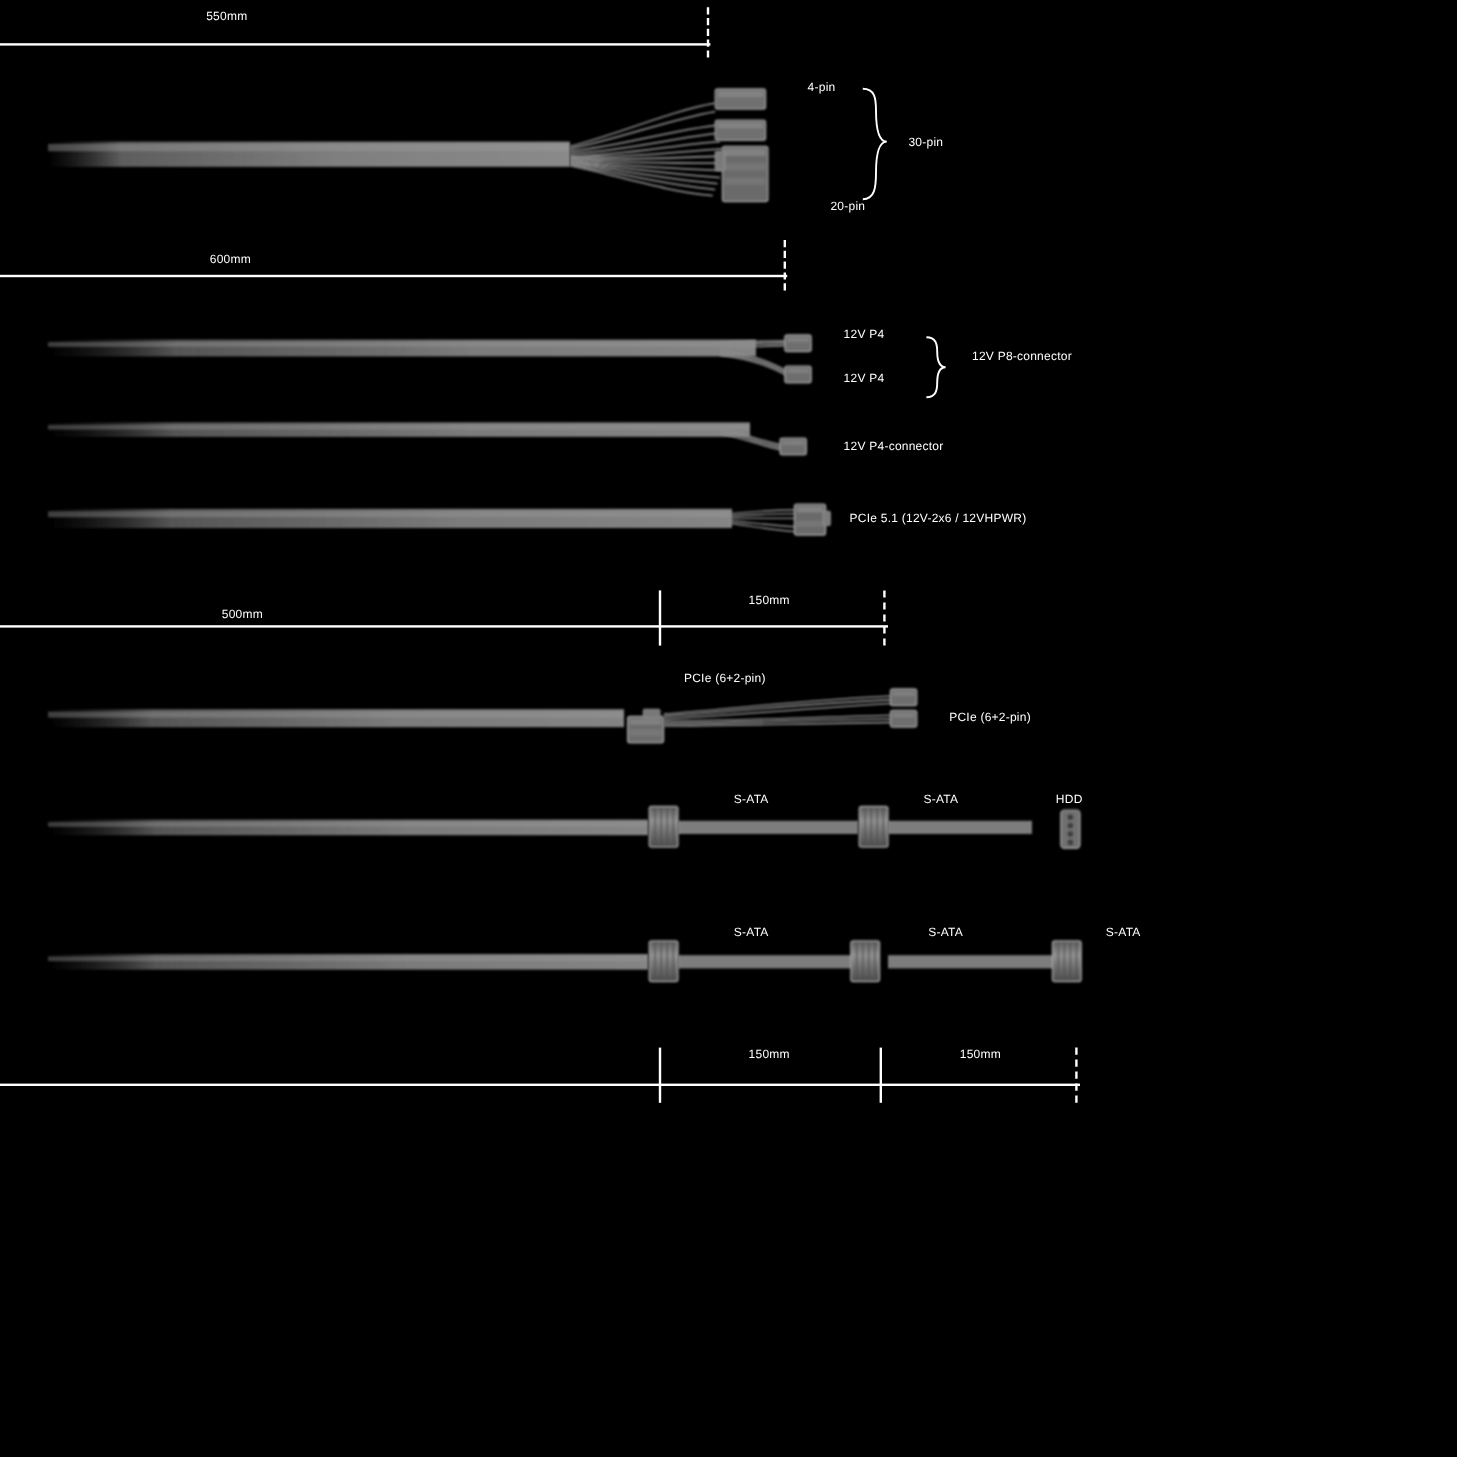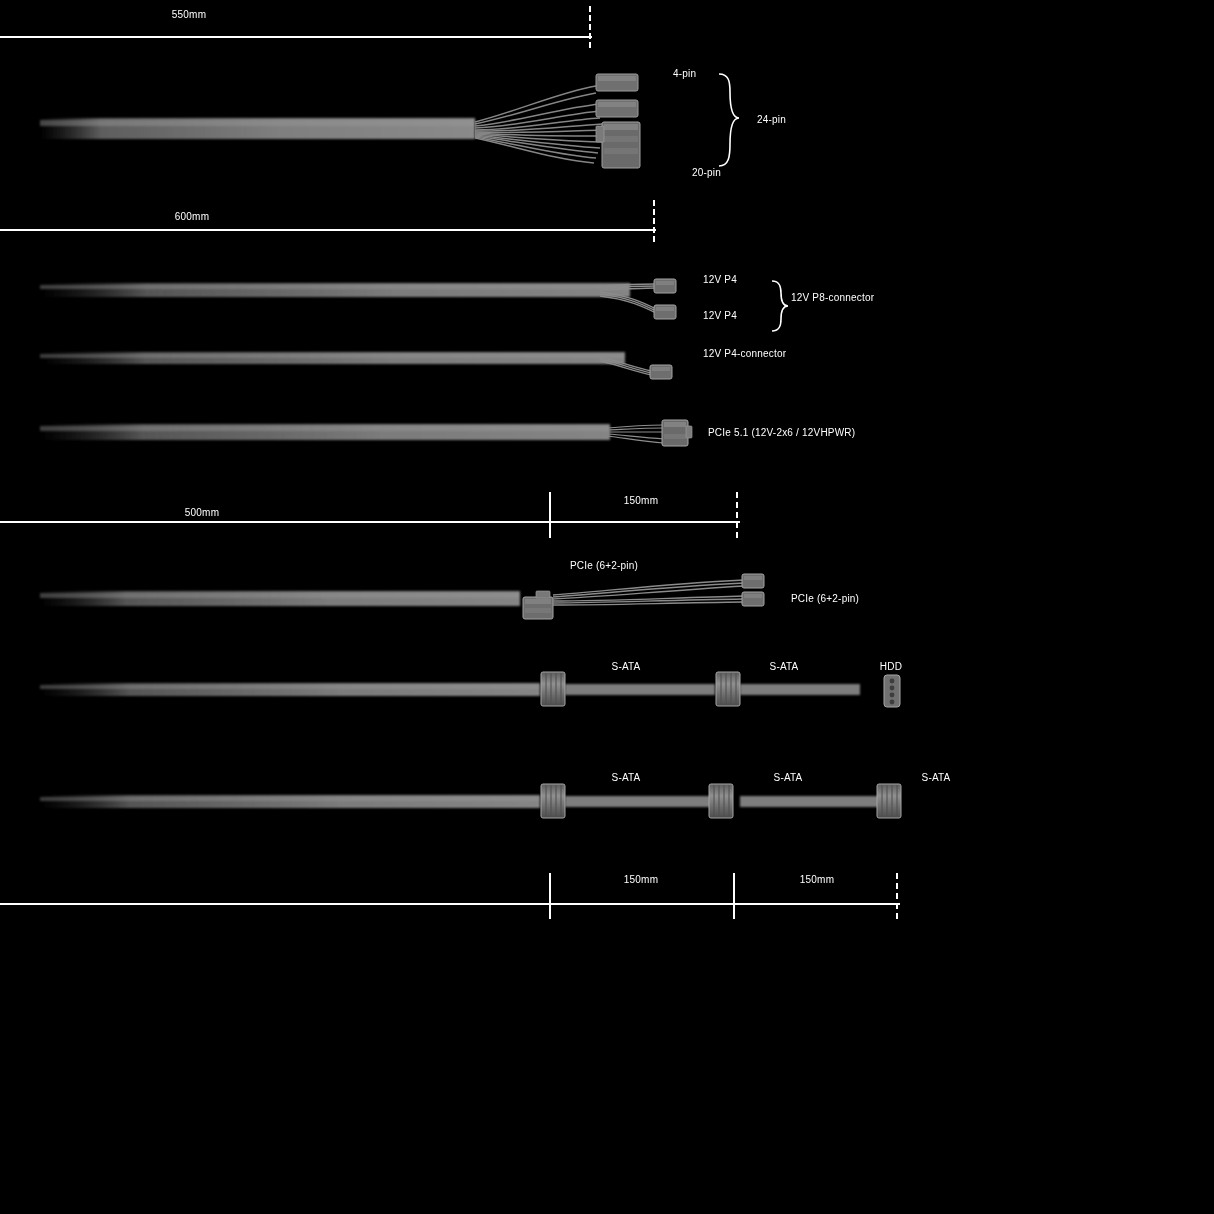--- a/index.html
+++ b/index.html
@@ -289,27 +289,27 @@
 
   <div class="rule" style="left:0; top:903px; width:900px;"></div>
   <div class="tick" style="left:549px; top:873px; height:46px;"></div>
   <div class="tick" style="left:733px; top:873px; height:46px;"></div>
   <div class="tick dashed" style="left:896px; top:873px; height:46px;"></div>
   <div class="lbl c" style="left:641px; top:871px;">150mm</div>
   <div class="lbl c" style="left:817px; top:871px;">150mm</div>
 
   <div class="lbl" style="left:657px; top:65px;margin-left:16px;">4-pin</div>
   <div class="lbl" style="left:657px; top:164px;margin-left:35px;">20-pin</div>
-  <div class="lbl" style="left:757px; top:111px;">24-pin</div>
+  <div class="lbl" style="left:757px; top:111px;">30-pin</div>
 
   <div class="lbl" style="left:703px; top:271px;">12V P4</div>
   <div class="lbl" style="left:703px; top:307px;">12V P4</div>
-  <div class="lbl" style="left:791px; top:289px;text-align:right;">12V P8-connector</div>
-
-  <div class="lbl" style="left:703px; top:345px;text-align:right;">12V P4-connector</div>
+  <div class="lbl" style="left:810px; top:289px;text-align:right;">12V P8-connector</div>
+
+  <div class="lbl" style="left:703px; top:364px;text-align:right;">12V P4-connector</div>
 
   <div class="lbl" style="left:708px; top:424px;text-align:right;">PCIe 5.1 (12V-2x6 / 12VHPWR)</div>
 
   <div class="lbl c" style="left:604px; top:557px;">PCIe (6+2-pin)</div>
   <div class="lbl" style="left:791px; top:590px;">PCIe (6+2-pin)</div>
 
   <div class="lbl c" style="left:626px; top:658px;">S-ATA</div>
   <div class="lbl c" style="left:784px; top:658px;">S-ATA</div>
   <div class="lbl c" style="left:891px; top:658px;">HDD</div>
 

